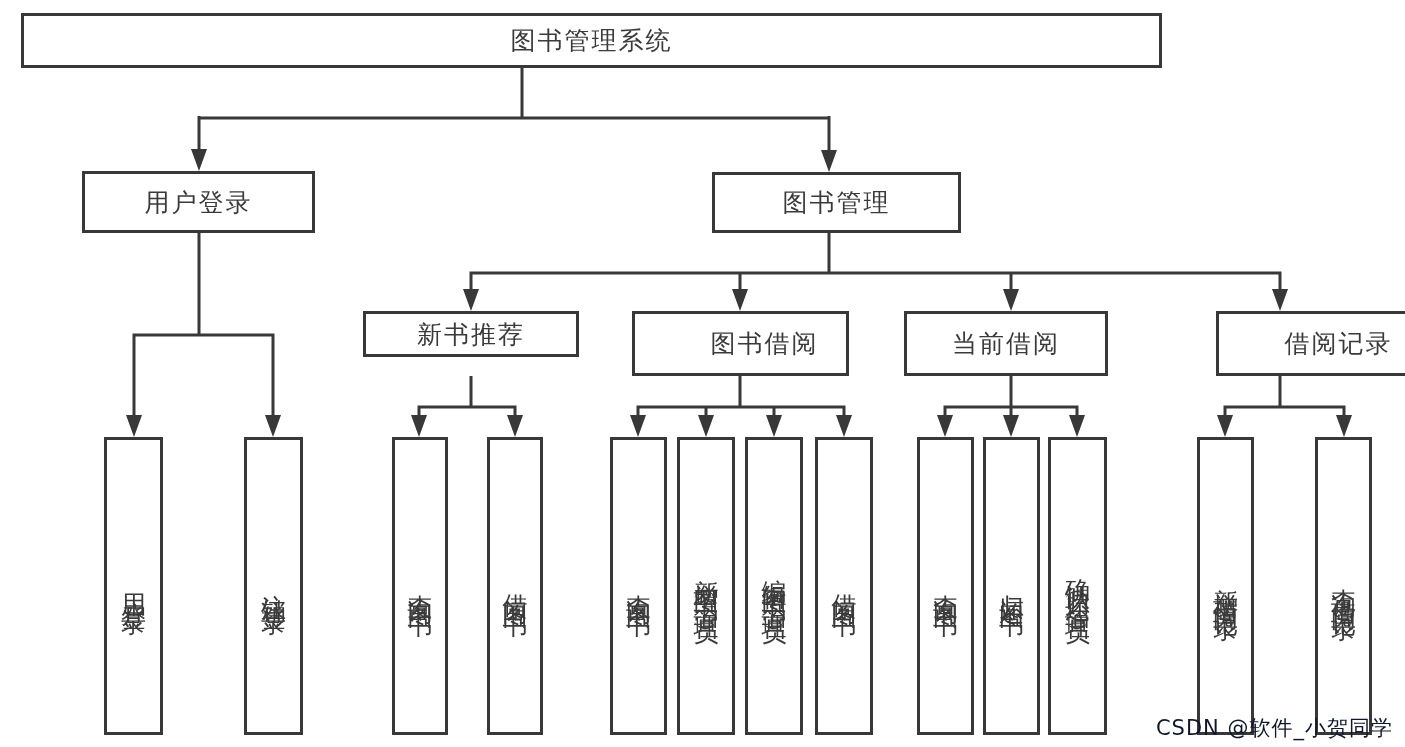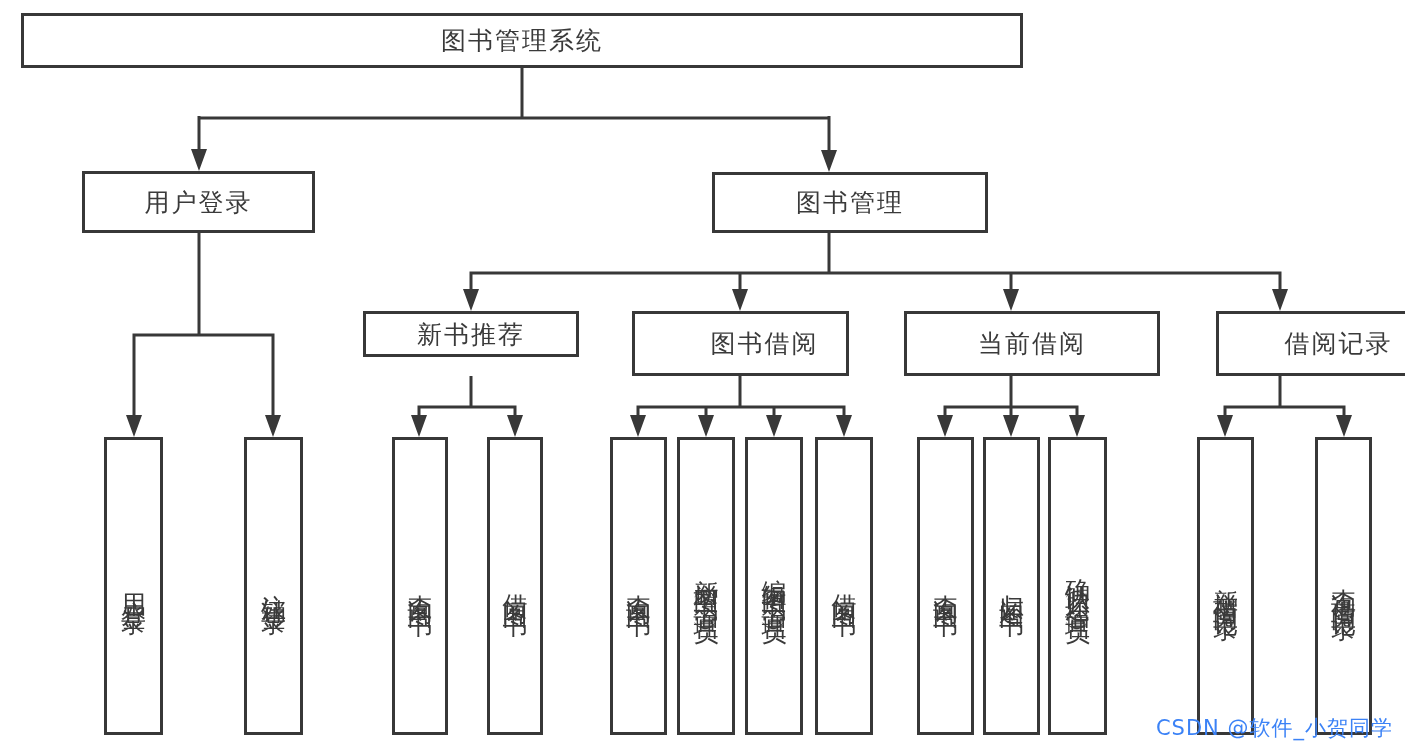--- a/index.html
+++ b/index.html
@@ -44,21 +44,21 @@
     letter-spacing:6px;
     color:var(--text);
     white-space:nowrap;
     line-height:1;
   }
   .watermark{
     position:absolute;
     top:714px;right:12px;
     font-size:21px;
     letter-spacing:1px;
-    color:#3b82f6;
+    color:#0f172a;
     white-space:nowrap;
   }
 </style>
 </head>
 <body>
 
 <div class="stage">
 
   <svg class="connectors" viewBox="0 0 1405 747" xmlns="http://www.w3.org/2000/svg">
     <g stroke="#383838" stroke-width="3" fill="none">
@@ -85,38 +85,38 @@
       M698 415 L714 415 L706 437 Z
       M766 415 L782 415 L774 437 Z
       M836 415 L852 415 L844 437 Z
       M937 415 L953 415 L945 437 Z
       M1003 415 L1019 415 L1011 437 Z
       M1069 415 L1085 415 L1077 437 Z
       M1217 415 L1233 415 L1225 437 Z
       M1336 415 L1352 415 L1344 437 Z"></path>
   </svg>
 
-  <div class="node" style="left:21px;top:13px;width:1002px;height:55px;">
+  <div class="node" style="left:21px;top:13px;width:1141px;height:55px;">
     <span>图书管理系统</span>
   </div>
 
   <div class="node" style="left:82px;top:171px;width:233px;height:62px;">
     <span>用户登录</span>
   </div>
-  <div class="node" style="left:712px;top:172px;width:276px;height:61px;">
+  <div class="node" style="left:712px;top:172px;width:249px;height:61px;">
     <span>图书管理</span>
   </div>
 
   <div class="node" style="left:363px;top:311px;width:216px;height:46px;">
     <span>新书推荐</span>
   </div>
   <div class="node" style="left:632px;top:311px;width:217px;height:65px;padding-left:48px;">
     <span>图书借阅</span>
   </div>
-  <div class="node" style="left:904px;top:311px;width:256px;height:65px;">
+  <div class="node" style="left:904px;top:311px;width:204px;height:65px;">
     <span>当前借阅</span>
   </div>
   <div class="node" style="left:1172px;top:311px;width:245px;height:65px;margin-left:44px;">
     <span>借阅记录</span>
   </div>
 
   <div class="leaf" style="left:104px;width:59px;">
     <span class="vtext">用户登录</span>
   </div>
   <div class="leaf" style="left:244px;width:59px;">

